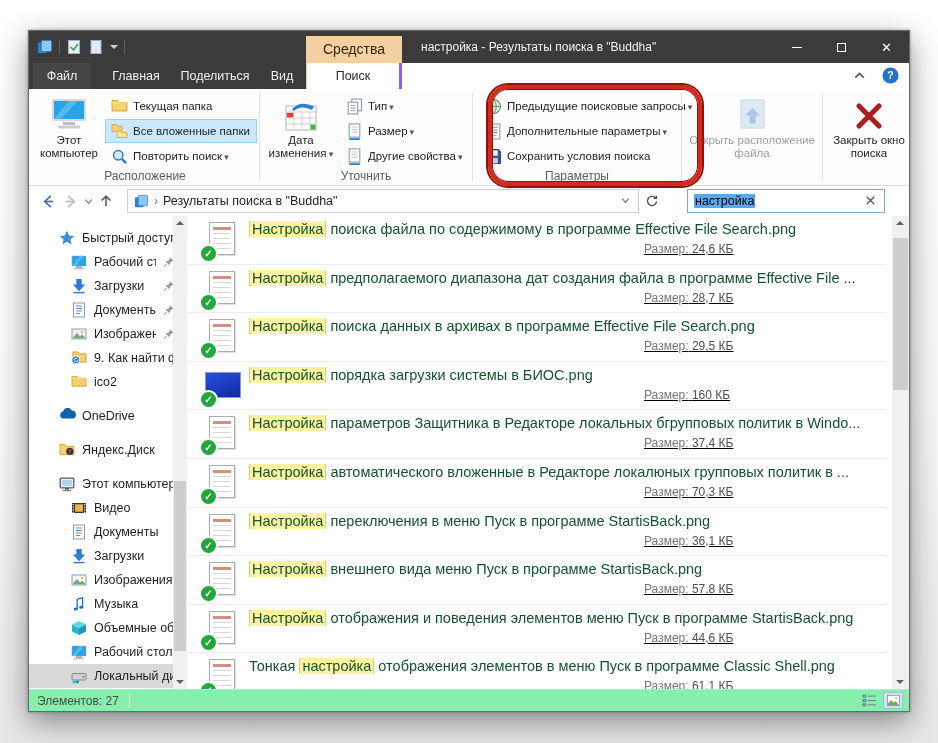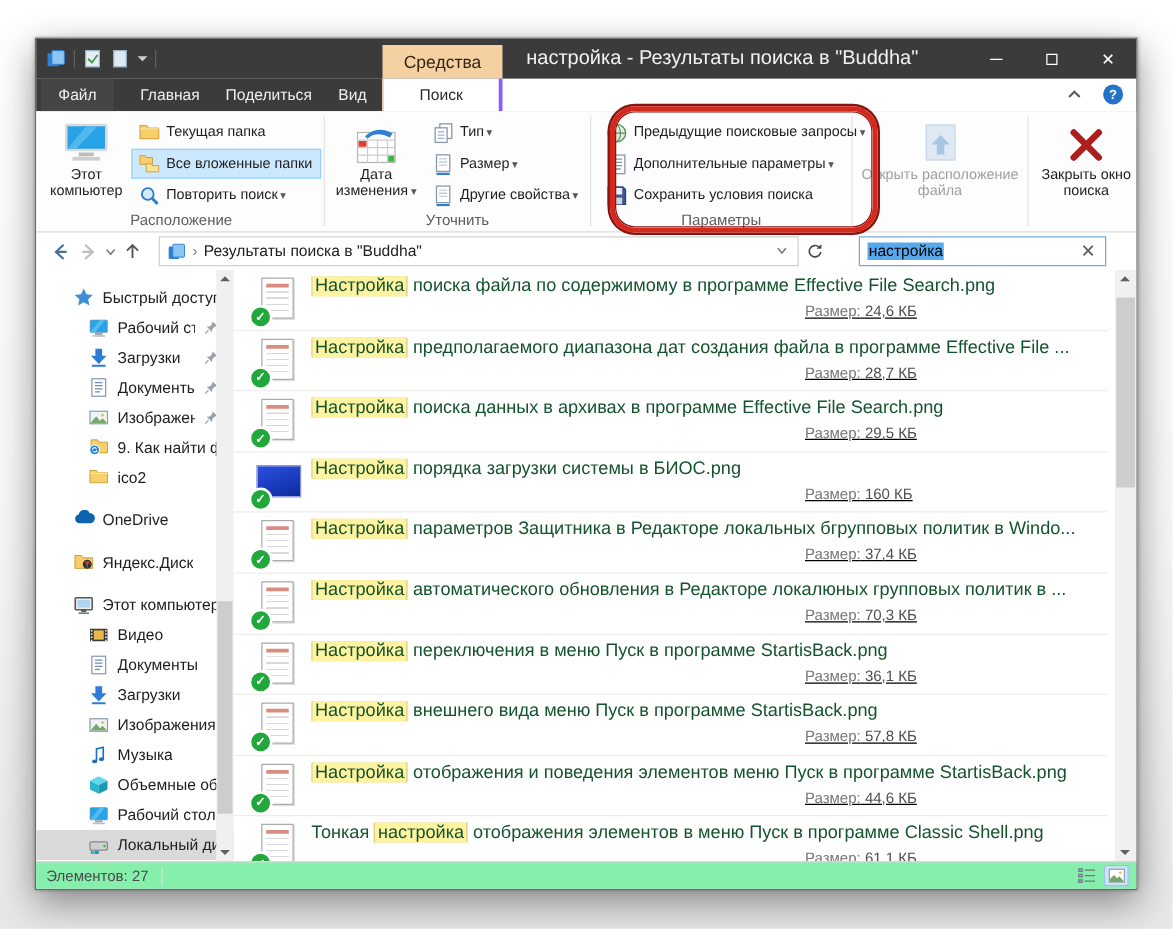--- a/index.html
+++ b/index.html
@@ -19,21 +19,21 @@
   
   .titlebar { height:32px; background:#3b3b3b; position:relative; flex:none; }
   .qat { position:absolute; left:8px; top:0; height:32px; display:flex; align-items:center; gap:6px; }
   .qat .sep { width:1px; height:14px; background:#5f5f5f; }
   .qat-icon { width:16px; height:16px; }
   .qat-dd { width:0; height:0; border:4px solid transparent; border-top-color:#cfcfcf; margin-top:4px; }
   .context-tab {
     position:absolute; left:277px; top:5px; width:96px; height:27px;
     background:#f5d0a2; color:#33270f; font-size:14px; line-height:27px; text-align:center;
   }
-  .win-title { position:absolute; left:392px; top:0; height:36px; line-height:32px; color:#f2f2f2; font-size:16px; white-space:nowrap; }
+  .win-title { position:absolute; left:392px; top:0; height:36px; line-height:32px; color:#f2f2f2; font-size:12px; white-space:nowrap; }
   .win-controls { position:absolute; right:0; top:0; height:32px; display:flex; }
   .win-btn { width:45px; height:32px; display:flex; align-items:center; justify-content:center; }
   .glyph-min { width:10px; height:1px; background:#fff; }
   .glyph-max { width:9px; height:9px; border:1px solid #fff; }
   .glyph-close { color:#fff; font-size:13px; line-height:1; }
   .glyph-close::after { content:"✕"; }
   
   .tabrow { height:26px; background:#3b3b3b; position:relative; flex:none; }
   .tabrow-light { position:absolute; left:277px; right:0; top:0; bottom:0; background:#ffffff; }
   .tabs { position:absolute; left:0; top:0; height:26px; display:flex; align-items:stretch; }
@@ -746,21 +746,21 @@
       <span class="size-label">Размер:</span> <span class="size-value">37,4 КБ</span>
     </div>
   </div>
 
   <div class="file-row">
     <div class="thumb-wrap">
       <div class="thumb t-page"></div>
       <div class="badge"></div>
     </div>
     <div class="file-name">
-      <span class="pre"></span><span class="hl">Настройка</span><span class="post"> автоматического обновления в Редакторе локалюных групповых политик в ...</span>
+      <span class="pre"></span><span class="hl">Настройка</span><span class="post"> автоматического вложенные в Редакторе локалюных групповых политик в ...</span>
     </div>
     <div class="file-size">
       <span class="size-label">Размер:</span> <span class="size-value">70,3 КБ</span>
     </div>
   </div>
 
   <div class="file-row">
     <div class="thumb-wrap">
       <div class="thumb t-page"></div>
       <div class="badge"></div>

